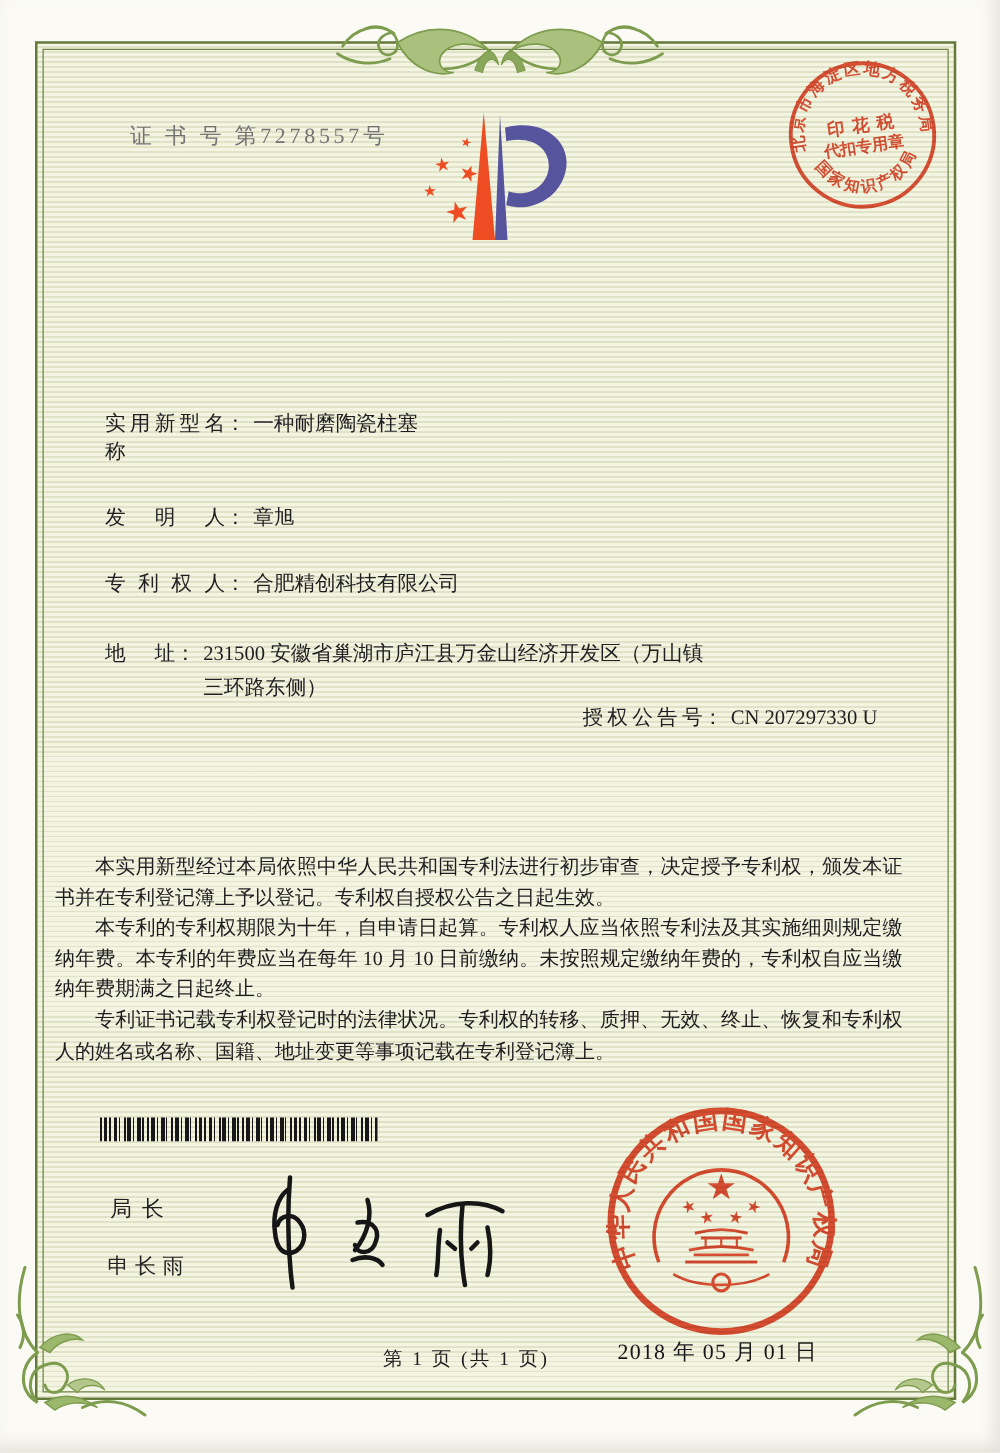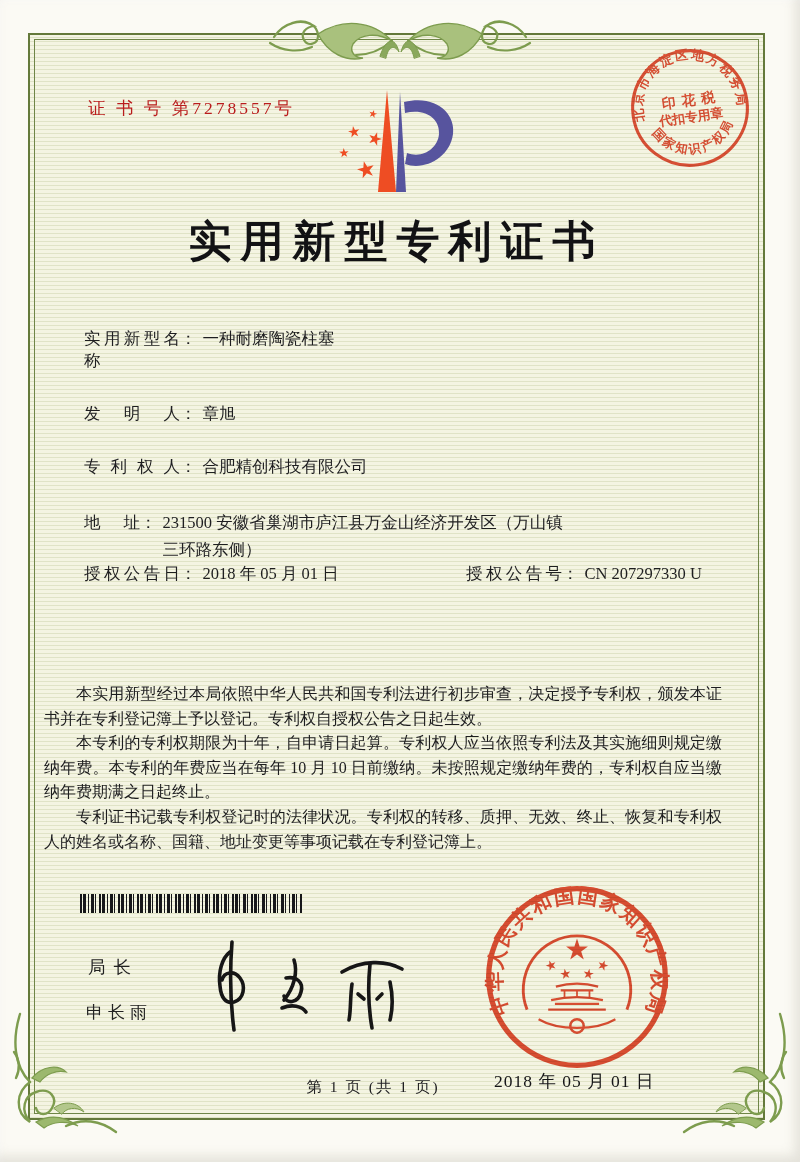--- a/index.html
+++ b/index.html
@@ -11,21 +11,21 @@
          border:2px solid #64793a;
          background:
            repeating-linear-gradient(0deg, rgba(163,176,116,.25) 0px, rgba(163,176,116,.25) 1px, rgba(0,0,0,0) 1px, rgba(0,0,0,0) 4px),
            #f4f4e2;}
   .frame-inner{position:absolute;left:34px;top:39px;right:41px;bottom:48px;border:1px solid #6f8547;}
   svg{display:block;}
   .top-ornament{position:absolute;left:268px;top:6px;width:264px;height:58px;}
   .flourish{position:absolute;width:112px;height:128px;}
   .fl-left{left:6px;top:1012px;}
   .fl-right{left:682px;top:1012px;transform:scaleX(-1);}
-  .cert-no{position:absolute;left:88px;top:96px;font-size:17.5px;letter-spacing:3px;color:#b91c1c;}
+  .cert-no{position:absolute;left:104px;top:96px;font-size:17.5px;letter-spacing:3px;color:#737373;}
   .logo{position:absolute;left:330px;top:74px;width:150px;height:132px;}
   .tax-stamp{position:absolute;left:628px;top:46px;width:124px;height:124px;transform:rotate(-8deg);
              mix-blend-mode:multiply;opacity:.93;}
   .title{position:absolute;left:28px;top:213px;width:737px;margin:0;text-align:center;
          font-size:43px;font-weight:bold;color:#121214;letter-spacing:9px;font-family:"DejaVu Serif","Liberation Serif",serif;}
   .rows{position:absolute;left:84px;top:328px;width:660px;color:#1e1e20;font-size:16.5px;}
   .row{line-height:22px;margin-bottom:31px;position:relative;}
   .row .lab{display:inline-block;width:96px;text-align:justify;text-align-last:justify;vertical-align:top;}
   .row.address .lab{width:56px;}
   .row .colon{display:inline-block;margin-right:6px;}
@@ -124,40 +124,36 @@
     <text font-size="12.5" fill="#e0462c" letter-spacing="2" class="stamp-center" font-weight="bold" text-anchor="middle">
       <textPath href="#taxTop" startOffset="50%">北京市海淀区地方税务局</textPath>
     </text>
     <text x="60" y="57" font-size="13.5" fill="#e0462c" letter-spacing="1" text-anchor="middle" class="stamp-center" font-weight="bold">印 花 税</text>
     <text x="60" y="73" font-size="12.5" fill="#e0462c" text-anchor="middle" class="stamp-center" font-weight="bold">代扣专用章</text>
     <text font-size="12" fill="#e0462c" letter-spacing="2" class="stamp-center" font-weight="bold" text-anchor="middle">
       <textPath href="#taxBottom" startOffset="50%">国家知识产权局</textPath>
     </text>
   </svg>
 
-  <h1 class="title">实用新型专利证书</h1>
 
   <div class="rows">
     <div class="row">
       <span class="lab">实用新型名称</span><span class="colon">：</span><span class="val">一种耐磨陶瓷柱塞</span>
     </div>
     <div class="row">
       <span class="lab">发明人</span><span class="colon">：</span><span class="val">章旭</span>
     </div>
     <div class="row">
       <span class="lab">专利权人</span><span class="colon">：</span><span class="val">合肥精创科技有限公司</span>
     </div>
     <div class="row address">
       <span class="lab">地址</span><span class="colon">：</span><span class="val">231500 安徽省巢湖市庐江县万金山经济开发区（万山镇
 三环路东侧）</span>
     </div>
     <div class="row grant">
-      <span>
-        <span class="lab">授权公告日</span><span class="colon">：</span><span class="val">2018 年 05 月 01 日</span>
-      </span>
       <span class="g2">
         <span class="lab">授权公告号</span><span class="colon">：</span><span class="val">CN 207297330 U</span>
       </span>
     </div>
   </div>
 
   <div class="paras">
     <p>本实用新型经过本局依照中华人民共和国专利法进行初步审查，决定授予专利权，颁发本证书并在专利登记簿上予以登记。专利权自授权公告之日起生效。</p>
     <p>本专利的专利权期限为十年，自申请日起算。专利权人应当依照专利法及其实施细则规定缴纳年费。本专利的年费应当在每年 10 月 10 日前缴纳。未按照规定缴纳年费的，专利权自应当缴纳年费期满之日起终止。</p>
     <p>专利证书记载专利权登记时的法律状况。专利权的转移、质押、无效、终止、恢复和专利权人的姓名或名称、国籍、地址变更等事项记载在专利登记簿上。</p>

